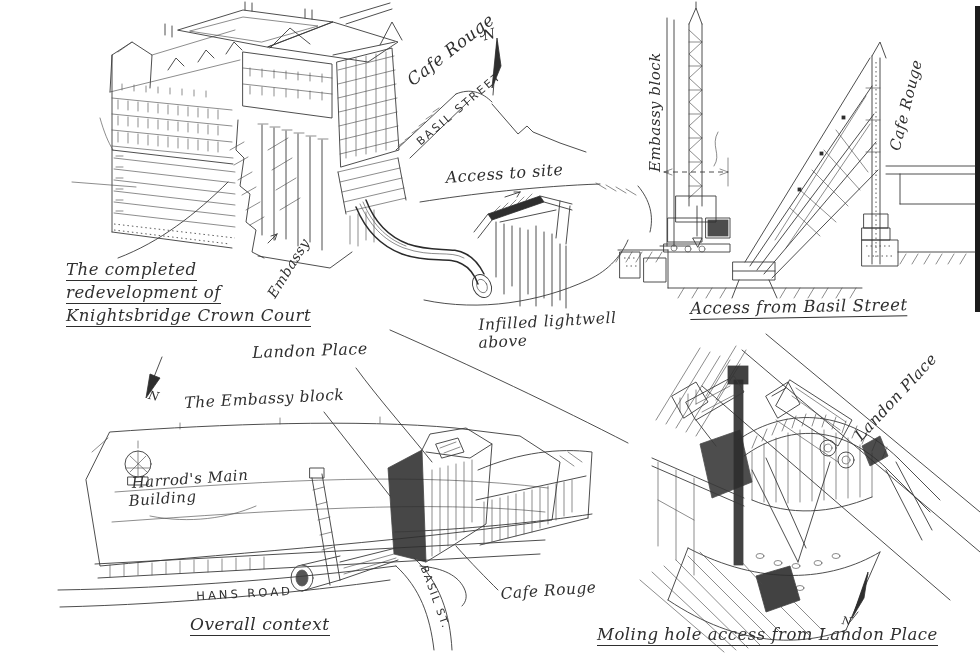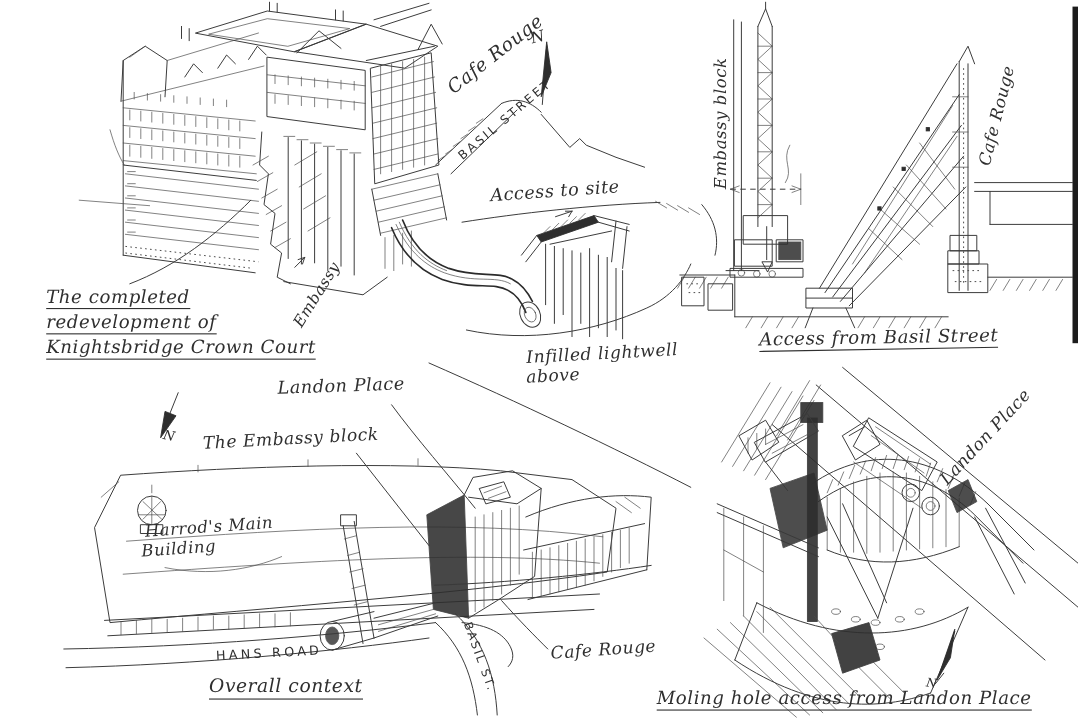--- a/index.html
+++ b/index.html
@@ -11,21 +11,21 @@
   svg .bold{stroke:#2b2b2b;fill:none;stroke-width:1.5;stroke-linecap:round;stroke-linejoin:round;}
   svg .dark{fill:#2e2e2e;stroke:#2e2e2e;stroke-width:.8;}
   svg .dots{stroke:#4a4a4a;fill:none;stroke-width:.9;stroke-dasharray:1.5 3;}
   svg .dash{stroke:#3a3a3a;fill:none;stroke-width:.9;stroke-dasharray:5 4;}
   .lbl{position:absolute;color:#2f2f2f;white-space:nowrap;transform-origin:left top;
        font-style:italic;letter-spacing:.5px;}
   .script{font-family:"DejaVu Serif",serif;font-style:italic;}
   .caps{font-family:"DejaVu Sans",sans-serif;font-style:normal;font-weight:400;}
   .cap{font-size:16.5px;}
   .cap .u{border-bottom:1.2px solid #2f2f2f;padding-bottom:1px;display:inline-block;}
-  .capline{display:block;margin-bottom:2px;}
+  .capline{display:block;margin-bottom:2px;margin-left:24px;}
 </style>
 </head>
 <body>
 
 <div class="stage">
 
 <svg width="980" height="653" viewBox="0 0 980 653">
 
   <g>
 

